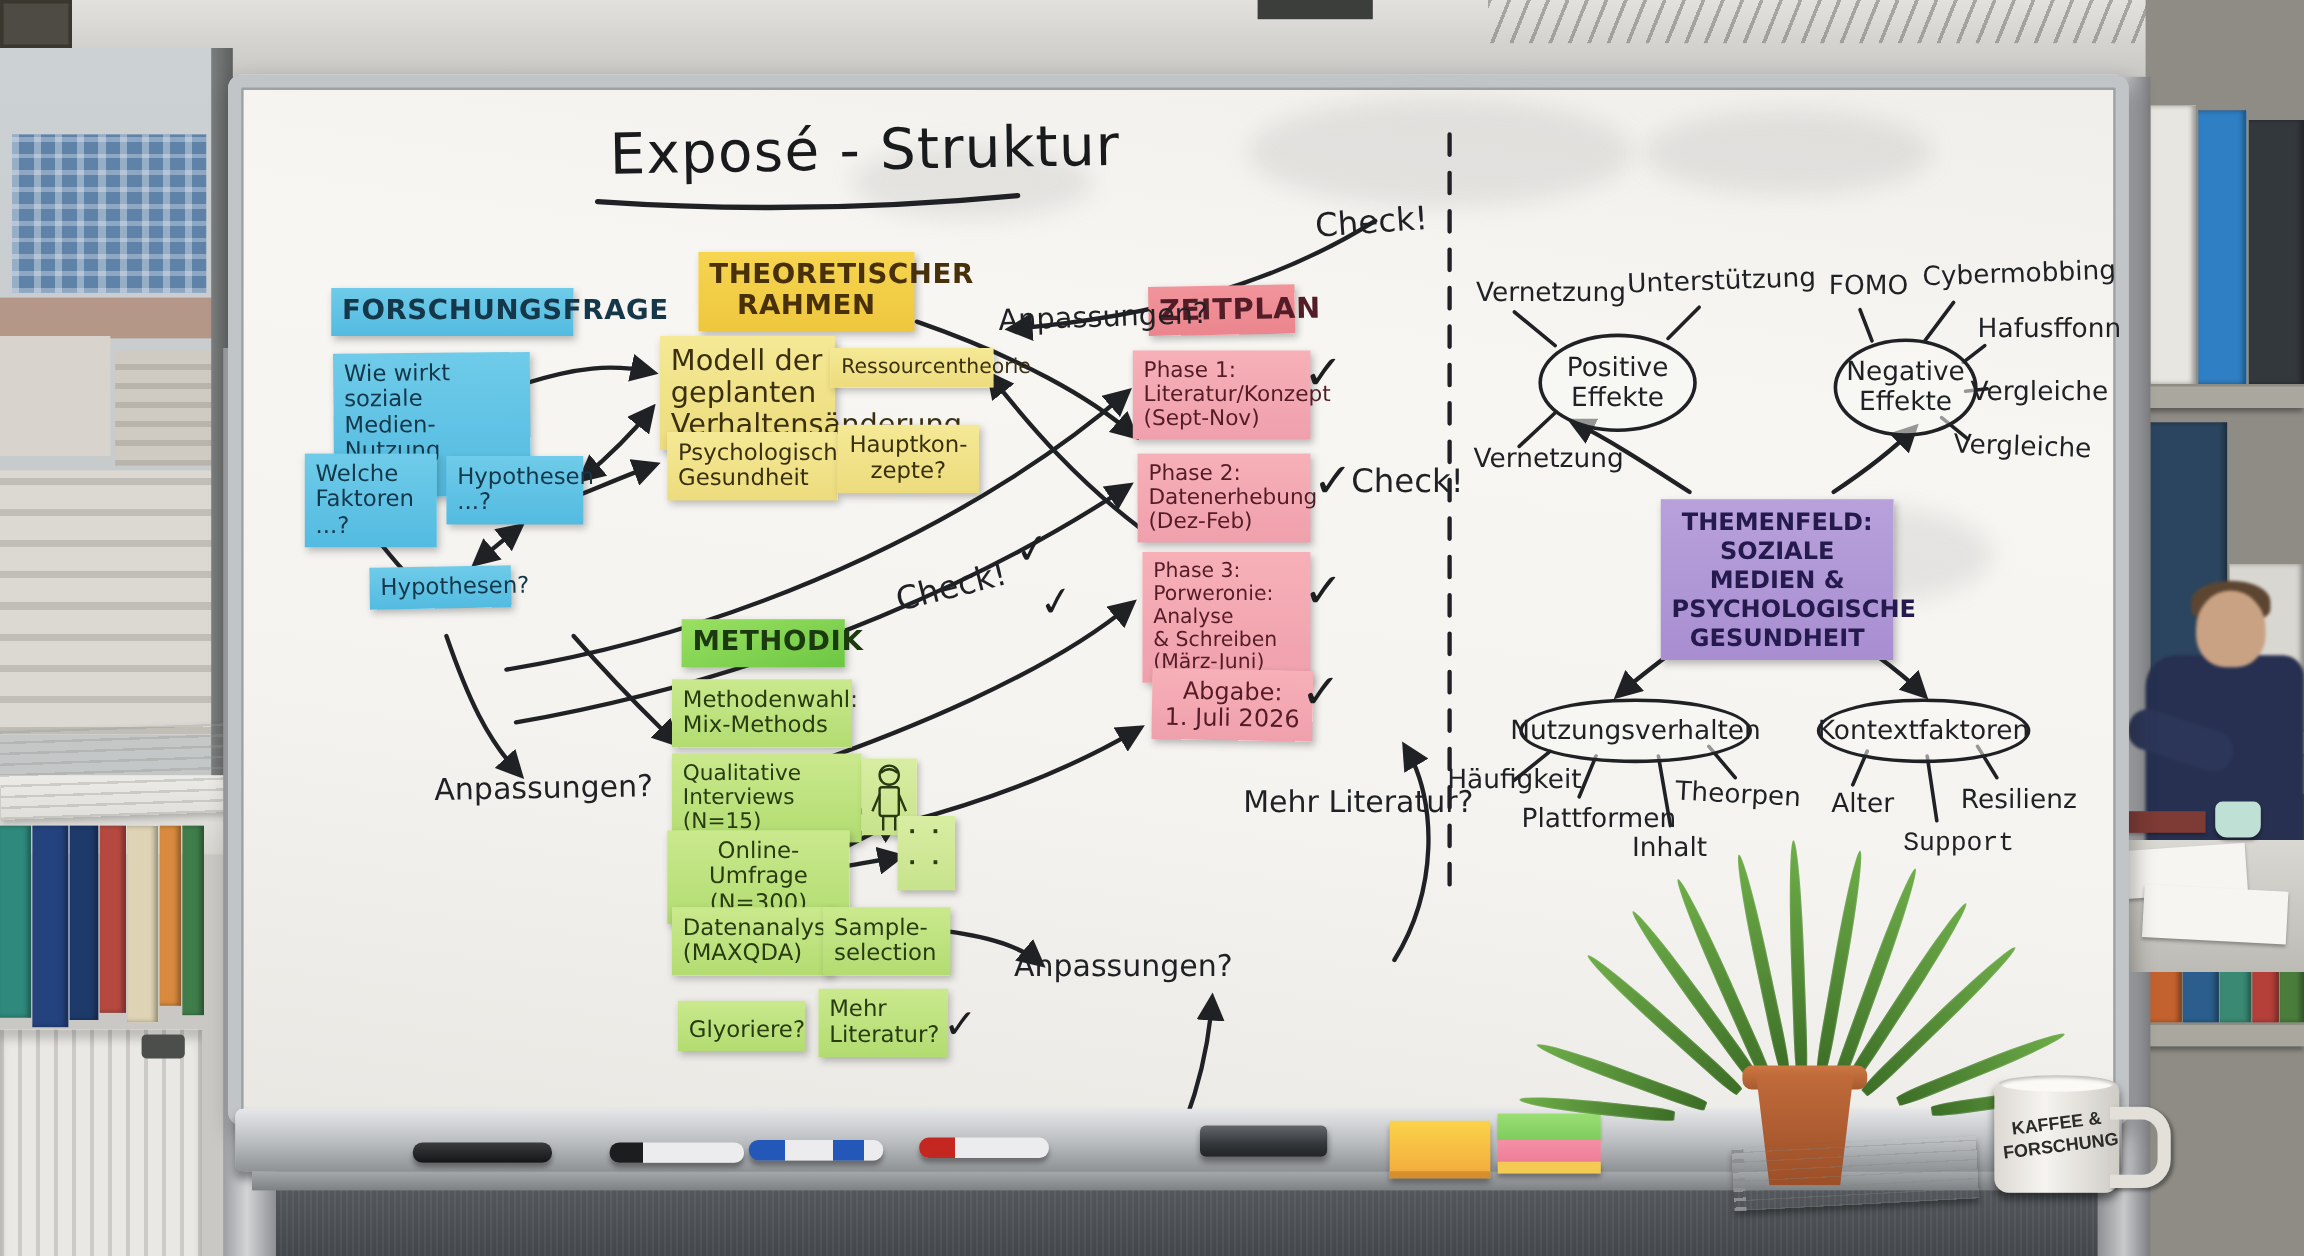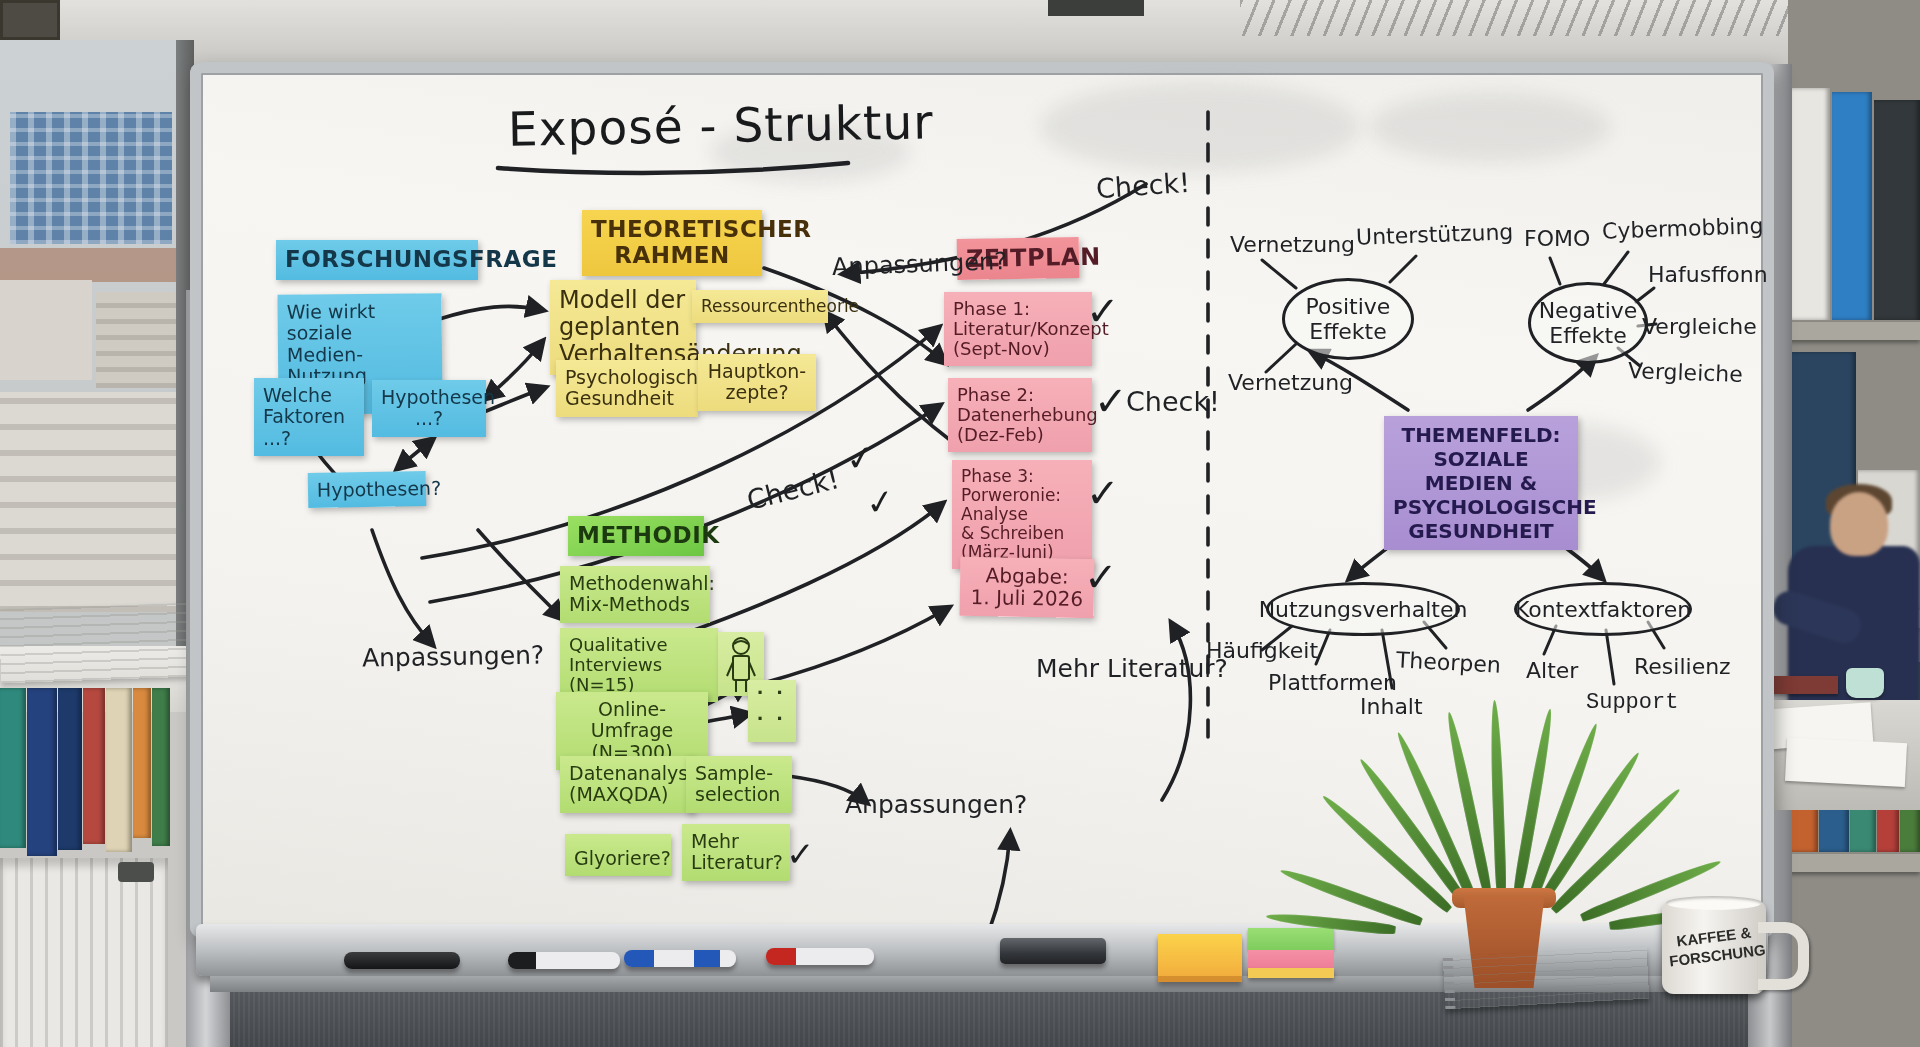--- a/index.html
+++ b/index.html
@@ -274,21 +274,21 @@
 
   <div class="title" style="left:508px;top:98px;transform:rotate(-1deg);">Exposé - Struktur</div>
 
   <div class="note blue hdr" style="left:276px;top:240px;width:184px;font-size:23px;">FORSCHUNGSFRAGE</div>
   <div class="note blue" style="left:278px;top:294px;width:146px;transform:rotate(-.5deg);">Wie wirkt soziale
 Medien-Nutzung
 auf ...?</div>
   <div class="note blue" style="left:254px;top:378px;width:92px;">Welche
 Faktoren
 ...?</div>
-  <div class="note blue" style="left:372px;top:380px;width:96px;text-align:center;">Hypothesen
+  <div class="note blue" style="left:372px;top:380px;width:96px;">Hypothesen
 ...?</div>
   <div class="note blue" style="left:308px;top:472px;width:100px;transform:rotate(-1deg);text-align:center;">Hypothesen?</div>
 
   <div class="note yellowH hdr" style="left:582px;top:210px;width:162px;font-size:23px;">THEORETISCHER
 RAHMEN</div>
   <div class="note yellow" style="left:550px;top:280px;width:128px;font-size:24px;">Modell der
 geplanten
 Verhaltensänderung</div>
   <div class="note yellow" style="left:692px;top:290px;width:118px;font-size:17px;">Ressourcentheorie</div>
   <div class="note yellow" style="left:556px;top:360px;width:124px;">Psychologische

